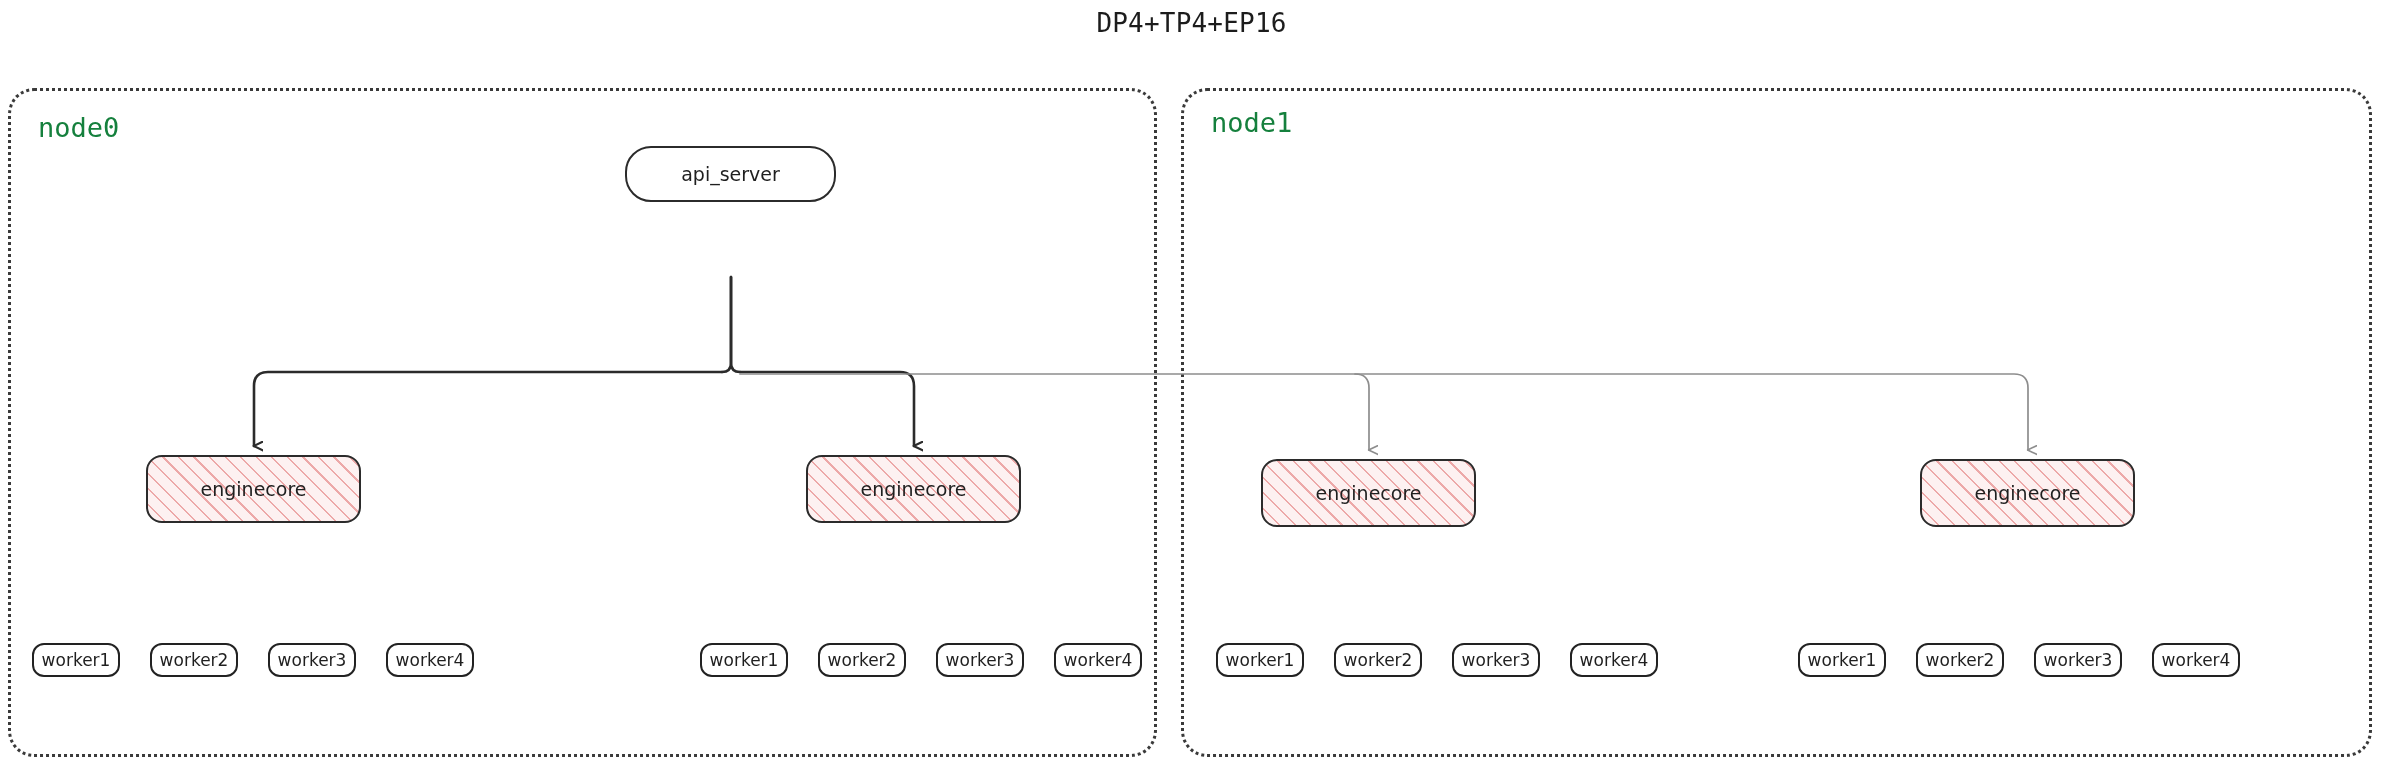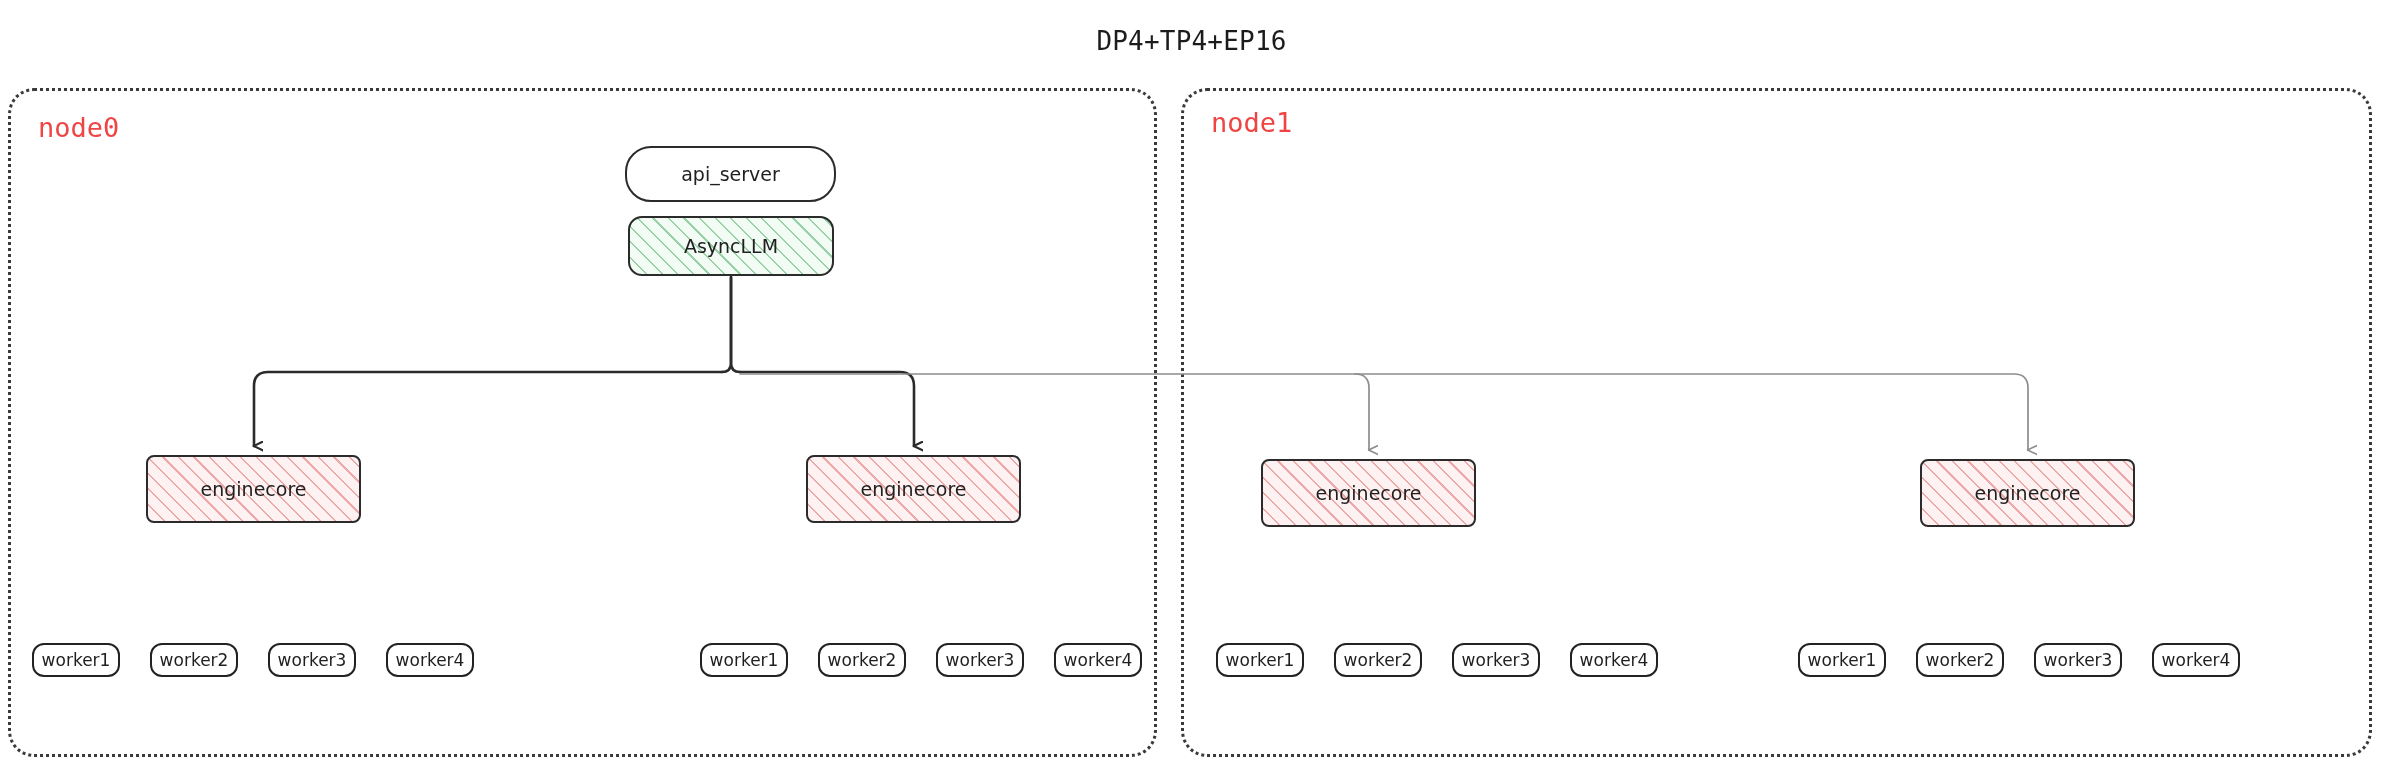--- a/index.html
+++ b/index.html
@@ -12,41 +12,41 @@
     position: relative;
     width: 2383px;
     height: 773px;
     background: #ffffff;
     font-family: "DejaVu Sans", "Liberation Sans", sans-serif;
     overflow: hidden;
   }
   #diagram-title {
     position: absolute;
     left: 0;
-    top: 26px;
+    top: 8px;
     width: 2383px;
     text-align: center;
     font-family: "DejaVu Sans Mono", "Liberation Mono", monospace;
     font-size: 26px;
     color: #1c1c1c;
     letter-spacing: 0.2px;
     white-space: pre;
   }
   .node-container {
     position: absolute;
     border: 3px dotted #3a3a3a;
     border-radius: 26px;
     background: transparent;
     box-sizing: border-box;
   }
   .node-label {
     position: absolute;
     font-family: "DejaVu Sans Mono", "Liberation Mono", monospace;
     font-size: 27px;
-    color: #ef4444;
+    color: #15803d;
     white-space: pre;
   }
   .box {
     position: absolute;
     box-sizing: border-box;
     display: flex;
     align-items: center;
     justify-content: center;
     color: #1f1f1f;
     white-space: nowrap;
@@ -66,21 +66,21 @@
     background-image: repeating-linear-gradient(
         45deg,
         rgba(79, 175, 105, 0.55) 0px,
         rgba(79, 175, 105, 0.55) 1.6px,
         rgba(0, 0, 0, 0) 1.6px,
         rgba(0, 0, 0, 0) 11px
     );
   }
   .box-engine {
     border: 2.6px solid #2b2b2b;
-    border-radius: 8px;
+    border-radius: 16px;
     font-size: 19px;
     background-color: #fdf1f1;
     background-image: repeating-linear-gradient(
         45deg,
         rgba(226, 120, 120, 0.6) 0px,
         rgba(226, 120, 120, 0.6) 1.6px,
         rgba(0, 0, 0, 0) 1.6px,
         rgba(0, 0, 0, 0) 11px
     );
     text-align: center;
@@ -132,23 +132,20 @@
     <path d="M 740 372 L 900 372 Q 914 372 914 386 L 914 446" fill="none" stroke="#2b2b2b" stroke-width="2.6" stroke-linecap="round" marker-end="url(#arrow-dark)"></path>
 
     <path d="M 740 374 L 2014 374 Q 2028 374 2028 388 L 2028 450" fill="none" stroke="#8d8d8d" stroke-width="1.7" stroke-linecap="round" marker-end="url(#arrow-light)"></path>
 
     <path d="M 1355 374 Q 1369 374 1369 388 L 1369 450" fill="none" stroke="#8d8d8d" stroke-width="1.7" stroke-linecap="round" marker-end="url(#arrow-light)"></path>
   </svg>
 
   <div class="box box-plain" style="left:625px; top:146px; width:211px; height:56px;">
     <span>api_server</span>
   </div>
-  <div class="box box-async" style="left:628px; top:216px; width:206px; height:60px;">
-    <span>AsyncLLM</span>
-  </div>
 
   <div class="box box-engine" style="left:146px; top:455px; width:215px; height:68px;">
     <span>enginecore</span>
   </div>
   <div class="box box-engine" style="left:806px; top:455px; width:215px; height:68px;">
     <span>enginecore</span>
   </div>
 
   <div class="box box-worker" style="left:32px; top:643px; width:88px;">
     <span>worker1</span>

